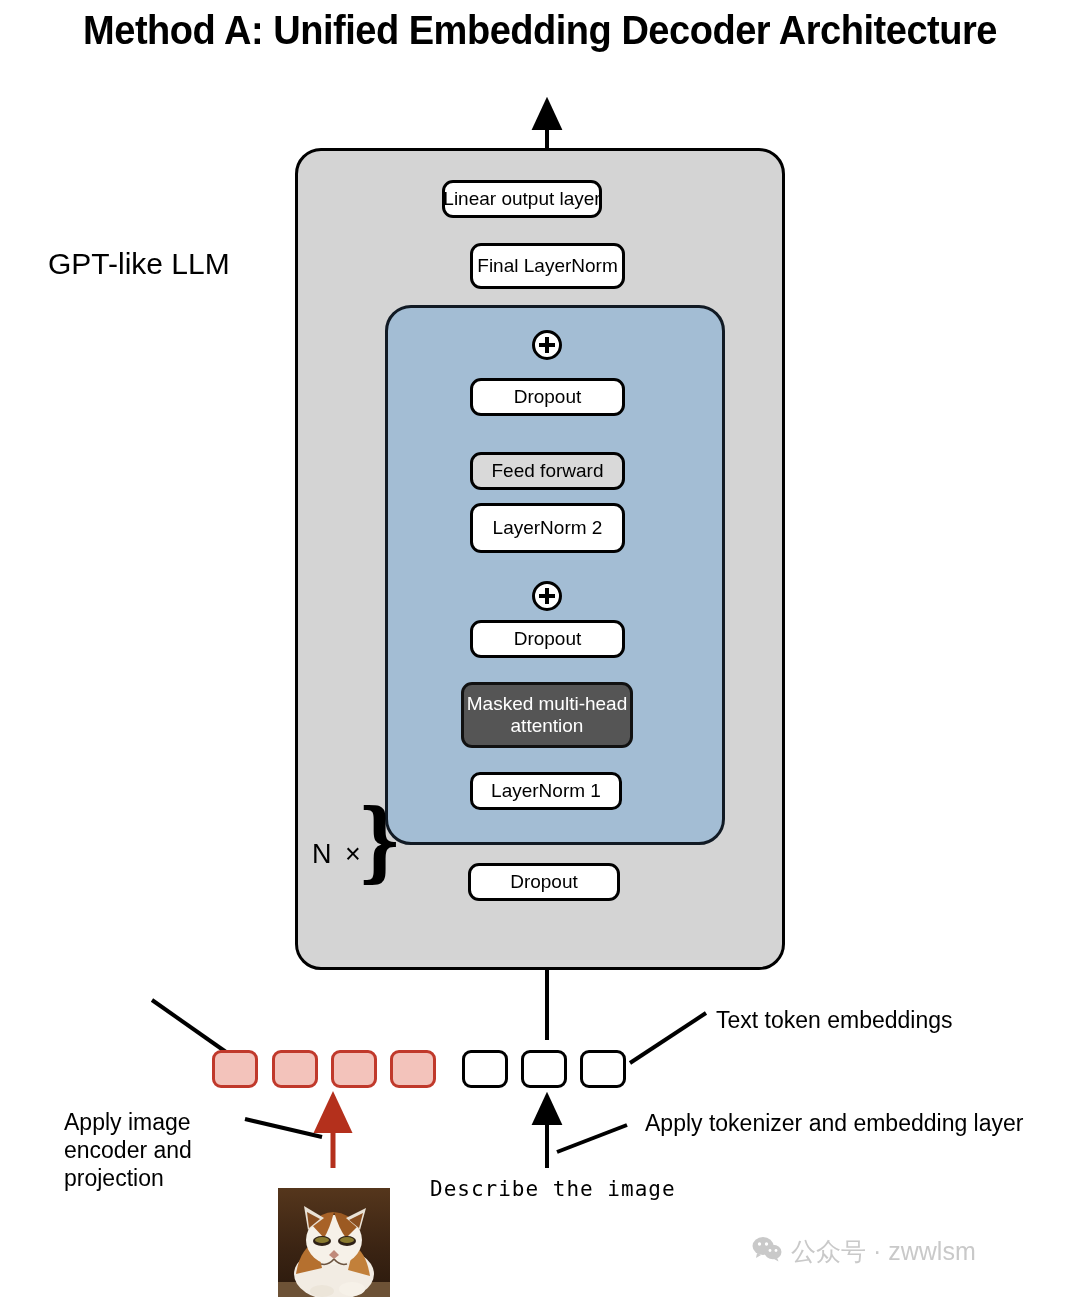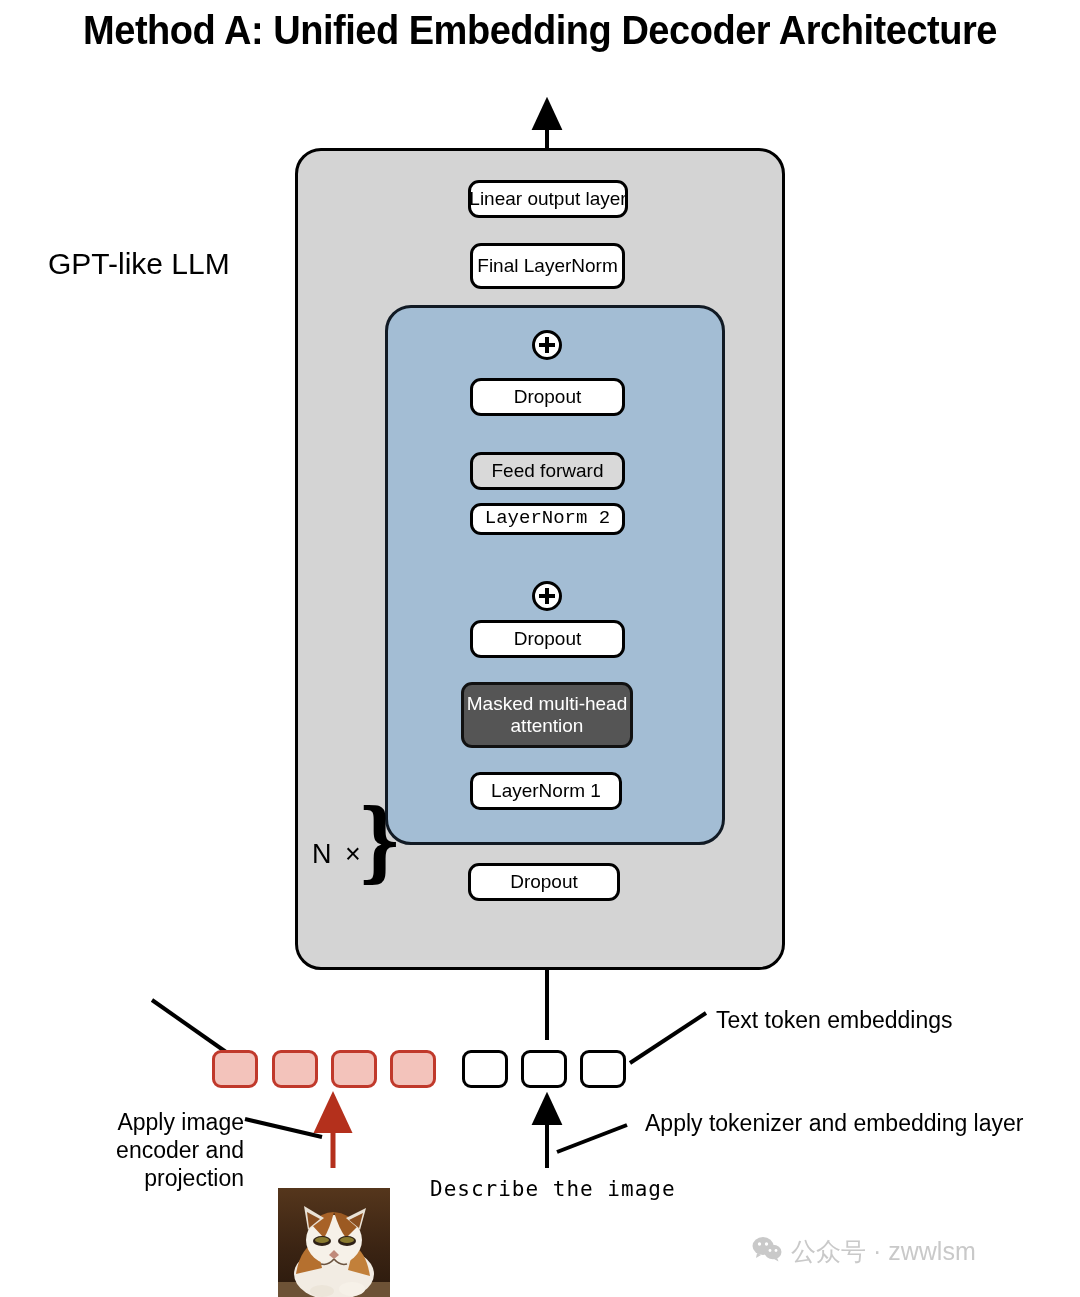--- a/index.html
+++ b/index.html
@@ -124,21 +124,21 @@
     background: #ffffff;
     border: 3px solid #000;
   }
 
   
   .caption {
     position: absolute;
     font-size: 23px;
     white-space: nowrap;
   }
-  .caption.multi { white-space: normal; text-align: right; line-height: 1.22; }
+  .caption.multi { white-space: normal; text-align: left; line-height: 1.22; }
   .mono {
     position: absolute;
     font-family: "DejaVu Sans Mono", monospace;
     font-size: 21px;
     letter-spacing: 1px;
     white-space: nowrap;
   }
 
   
   .photo {
@@ -222,31 +222,31 @@
     <line x1="547" y1="1168" x2="547" y2="1107" stroke="#000" stroke-width="4" marker-end="url(#ah)"></line>
 
     <line x1="627" y1="1125" x2="557" y2="1152" stroke="#000" stroke-width="4"></line>
   </svg>
 
   <div class="gpt-container"></div>
   <div class="gpt-label">GPT-like LLM</div>
 
   <div class="block-container"></div>
 
-  <div class="node" style="left:468px; top:180px; width:160px; height:38px;">Linear output layer</div>
+  <div class="node" style="left:442px; top:180px; width:160px; height:38px;">Linear output layer</div>
 
   <div class="node" style="left:470px; top:243px; width:155px; height:46px;">Final LayerNorm</div>
 
   <div class="plus" style="left:532px; top:330px;"></div>
 
   <div class="node" style="left:470px; top:378px; width:155px; height:38px;">Dropout</div>
 
   <div class="node gray" style="left:470px; top:440px; width:155px; height:38px;margin-top:12px;">Feed forward</div>
 
-  <div class="node" style="left:470px; top:503px; width:155px; height:32px;font-family:Liberation Mono, monospace;">LayerNorm 2</div>
+  <div class="node" style="left:470px; top:503px; width:155px; height:50px;">LayerNorm 2</div>
 
   <div class="plus" style="left:532px; top:581px;"></div>
 
   <div class="node" style="left:470px; top:620px; width:155px; height:38px;">Dropout</div>
 
   <div class="node dark" style="left:461px; top:682px; width:172px; height:66px; font-size:19px;">
     <span style="display:block">
       <span>Masked multi-head</span><br>
       <span>attention</span>
     </span>

